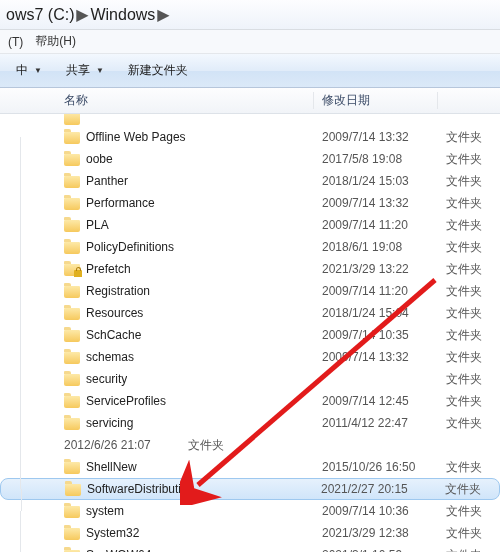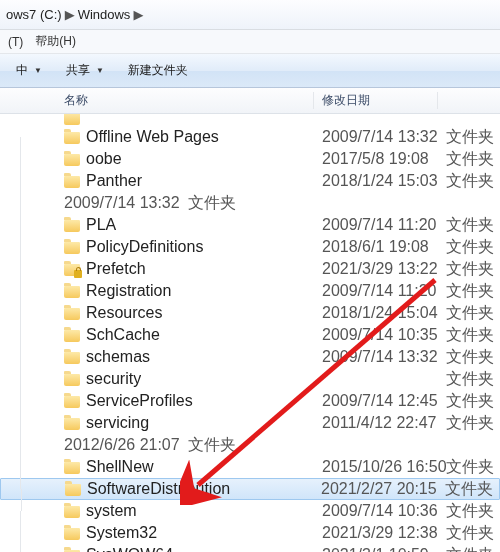--- a/index.html
+++ b/index.html
@@ -12,21 +12,21 @@
     overflow: hidden;
     position: relative;
   }
   .breadcrumb {
     height: 30px;
     background: linear-gradient(#fdfdff, #eef3fa);
     border-bottom: 1px solid #d9dde2;
     display: flex;
     align-items: center;
     padding-left: 4px;
-    font-size: 13px;
+    font-size: 16px;
     color: #222;
   }
   .breadcrumb .crumb { padding: 0 2px; }
   .breadcrumb .sep {
     width: 12px; height: 16px; display: inline-flex;
     align-items: center; justify-content: center;
     color: #555;
   }
   .menubar {
     height: 24px;
@@ -73,27 +73,27 @@
   .listwrap {
     position: absolute;
     top: 114px; left: 0; right: 0; bottom: 0;
     overflow: hidden;
     background: #fff;
   }
   .row {
     height: 22px;
     display: flex;
     align-items: center;
-    font-size: 16px;
+    font-size: 12px;
     color: #222;
   }
   .row.sel {
     background: linear-gradient(#e6f1fc, #d0e5fa);
     border: 1px solid #9ec8ef;
-    border-radius: 1px;
+    border-radius: 8px;
   } 
   .tree-col {
     width: 56px; flex: 0 0 56px;
     display: flex; justify-content: flex-end; align-items: center;
     padding-right: 4px;
     position: relative;
   }
   .tree-line {
     width: 1px; height: 22px;
     background: #e4e7eb;
@@ -229,20 +229,26 @@
           </span>
           <span class="nm">Panther</span>
         </div>
         <div class="date-col">2018/1/24 15:03</div>
         <div class="type-col">文件夹</div>
       </div>
       <div class="row">
         <div class="tree-col">
           <div class="tree-line"></div>
         </div>
+        <div class="name-col">
+          <span class="icon">
+            <span class="folder-shape"></span>
+          </span>
+          <span class="nm">Performance</span>
+        </div>
         <div class="date-col">2009/7/14 13:32</div>
         <div class="type-col">文件夹</div>
       </div>
       <div class="row">
         <div class="tree-col">
           <div class="tree-line"></div>
         </div>
         <div class="name-col">
           <span class="icon">
             <span class="folder-shape"></span>

